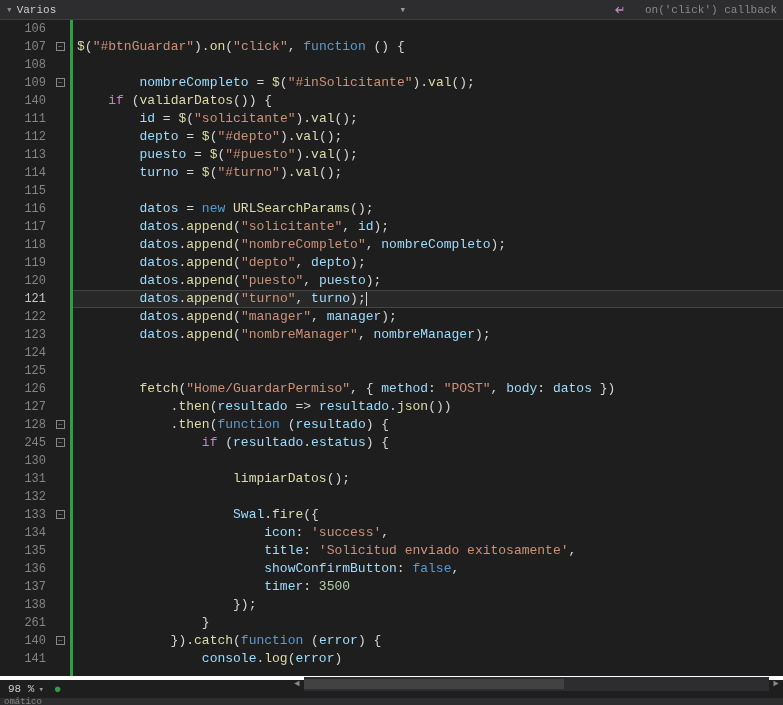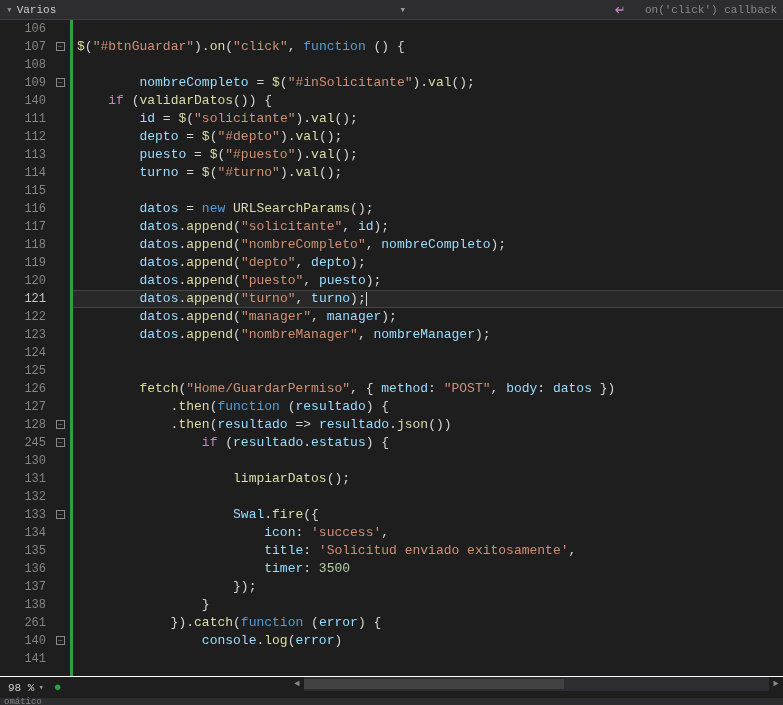--- a/index.html
+++ b/index.html
@@ -101,21 +101,21 @@
   background: #007acc;
   display: flex;
   align-items: center;
   padding: 0 8px;
   font-size: 11px;
   color: #fff;
   gap: 10px;
   position: absolute;
   bottom: 7px; left: 0; right: 0;
   background: #1e1e1e;
-  border-top: 1px solid #ffffff;
+  border-top: 4px solid #ffffff;
 }
 .status-bar .seg { display: flex; align-items: center; gap: 4px; color: #ccc; }
 .status-bar .check { color: #2ea043; font-size: 13px; }
 .bottom-strip {
   position: absolute;
   bottom: 0; left: 0; right: 0;
   height: 7px;
   background: #2d2d30;
   font-size: 9px;
   color: #888;
@@ -220,29 +220,30 @@
       <div class="line"><span class="tk-p">        </span><span class="tk-v">datos</span><span class="tk-p">.</span><span class="tk-i">append</span><span class="tk-p">(</span><span class="tk-s">"solicitante"</span><span class="tk-p">, </span><span class="tk-v">id</span><span class="tk-p">);</span></div>
       <div class="line"><span class="tk-p">        </span><span class="tk-v">datos</span><span class="tk-p">.</span><span class="tk-i">append</span><span class="tk-p">(</span><span class="tk-s">"nombreCompleto"</span><span class="tk-p">, </span><span class="tk-v">nombreCompleto</span><span class="tk-p">);</span></div>
       <div class="line"><span class="tk-p">        </span><span class="tk-v">datos</span><span class="tk-p">.</span><span class="tk-i">append</span><span class="tk-p">(</span><span class="tk-s">"depto"</span><span class="tk-p">, </span><span class="tk-v">depto</span><span class="tk-p">);</span></div>
       <div class="line"><span class="tk-p">        </span><span class="tk-v">datos</span><span class="tk-p">.</span><span class="tk-i">append</span><span class="tk-p">(</span><span class="tk-s">"puesto"</span><span class="tk-p">, </span><span class="tk-v">puesto</span><span class="tk-p">);</span></div>
       <div class="line hl"><span class="tk-p">        </span><span class="tk-v">datos</span><span class="tk-p">.</span><span class="tk-i">append</span><span class="tk-p">(</span><span class="tk-s">"turno"</span><span class="tk-p">, </span><span class="tk-v">turno</span><span class="tk-p">);</span><span class="cursor-caret"></span></div>
       <div class="line"><span class="tk-p">        </span><span class="tk-v">datos</span><span class="tk-p">.</span><span class="tk-i">append</span><span class="tk-p">(</span><span class="tk-s">"manager"</span><span class="tk-p">, </span><span class="tk-v">manager</span><span class="tk-p">);</span></div>
       <div class="line"><span class="tk-p">        </span><span class="tk-v">datos</span><span class="tk-p">.</span><span class="tk-i">append</span><span class="tk-p">(</span><span class="tk-s">"nombreManager"</span><span class="tk-p">, </span><span class="tk-v">nombreManager</span><span class="tk-p">);</span></div>
       <div class="line"><span class="tk-p"></span></div>
       <div class="line"><span class="tk-p"></span></div>
       <div class="line"><span class="tk-p">        </span><span class="tk-i">fetch</span><span class="tk-p">(</span><span class="tk-s">"Home/GuardarPermiso"</span><span class="tk-p">, { </span><span class="tk-v">method</span><span class="tk-p">: </span><span class="tk-s">"POST"</span><span class="tk-p">, </span><span class="tk-v">body</span><span class="tk-p">: </span><span class="tk-v">datos</span><span class="tk-p"> })</span></div>
+      <div class="line"><span class="tk-p">            .</span><span class="tk-i">then</span><span class="tk-p">(</span><span class="tk-v">resultado</span><span class="tk-p"> =&gt; </span><span class="tk-v">resultado</span><span class="tk-p">.</span><span class="tk-i">json</span><span class="tk-p">())</span></div>
       <div class="line"><span class="tk-p">            .</span><span class="tk-i">then</span><span class="tk-p">(</span><span class="tk-k">function</span><span class="tk-p"> (</span><span class="tk-v">resultado</span><span class="tk-p">) {</span></div>
-      <div class="line"><span class="tk-p">            .</span><span class="tk-i">then</span><span class="tk-p">(</span><span class="tk-v">resultado</span><span class="tk-p"> =&gt; </span><span class="tk-v">resultado</span><span class="tk-p">.</span><span class="tk-i">json</span><span class="tk-p">())</span></div>
       <div class="line"><span class="tk-p">                </span><span class="tk-kf">if</span><span class="tk-p"> (</span><span class="tk-v">resultado</span><span class="tk-p">.</span><span class="tk-v">estatus</span><span class="tk-p">) {</span></div>
       <div class="line"><span class="tk-p"></span></div>
       <div class="line"><span class="tk-p">                    </span><span class="tk-i">limpiarDatos</span><span class="tk-p">();</span></div>
       <div class="line"><span class="tk-p"></span></div>
       <div class="line"><span class="tk-p">                    </span><span class="tk-v">Swal</span><span class="tk-p">.</span><span class="tk-i">fire</span><span class="tk-p">({</span></div>
       <div class="line"><span class="tk-p">                        </span><span class="tk-v">icon</span><span class="tk-p">: </span><span class="tk-s">'success'</span><span class="tk-p">,</span></div>
       <div class="line"><span class="tk-p">                        </span><span class="tk-v">title</span><span class="tk-p">: </span><span class="tk-s">'Solicitud enviado exitosamente'</span><span class="tk-p">,</span></div>
+      <div class="line"><span class="tk-p">                        </span><span class="tk-v">showConfirmButton</span><span class="tk-p">: </span><span class="tk-b">false</span><span class="tk-p">,</span></div>
       <div class="line"><span class="tk-p">                        </span><span class="tk-v">timer</span><span class="tk-p">: </span><span class="tk-n">3500</span></div>
       <div class="line"><span class="tk-p">                    });</span></div>
       <div class="line"><span class="tk-p">                }</span></div>
       <div class="line"><span class="tk-p">            }).</span><span class="tk-i">catch</span><span class="tk-p">(</span><span class="tk-k">function</span><span class="tk-p"> (</span><span class="tk-v">error</span><span class="tk-p">) {</span></div>
       <div class="line"><span class="tk-p">                </span><span class="tk-v">console</span><span class="tk-p">.</span><span class="tk-i">log</span><span class="tk-p">(</span><span class="tk-v">error</span><span class="tk-p">)</span></div>
     </div>
 </div>
 
 <div class="status-bar">
   <div class="seg">

